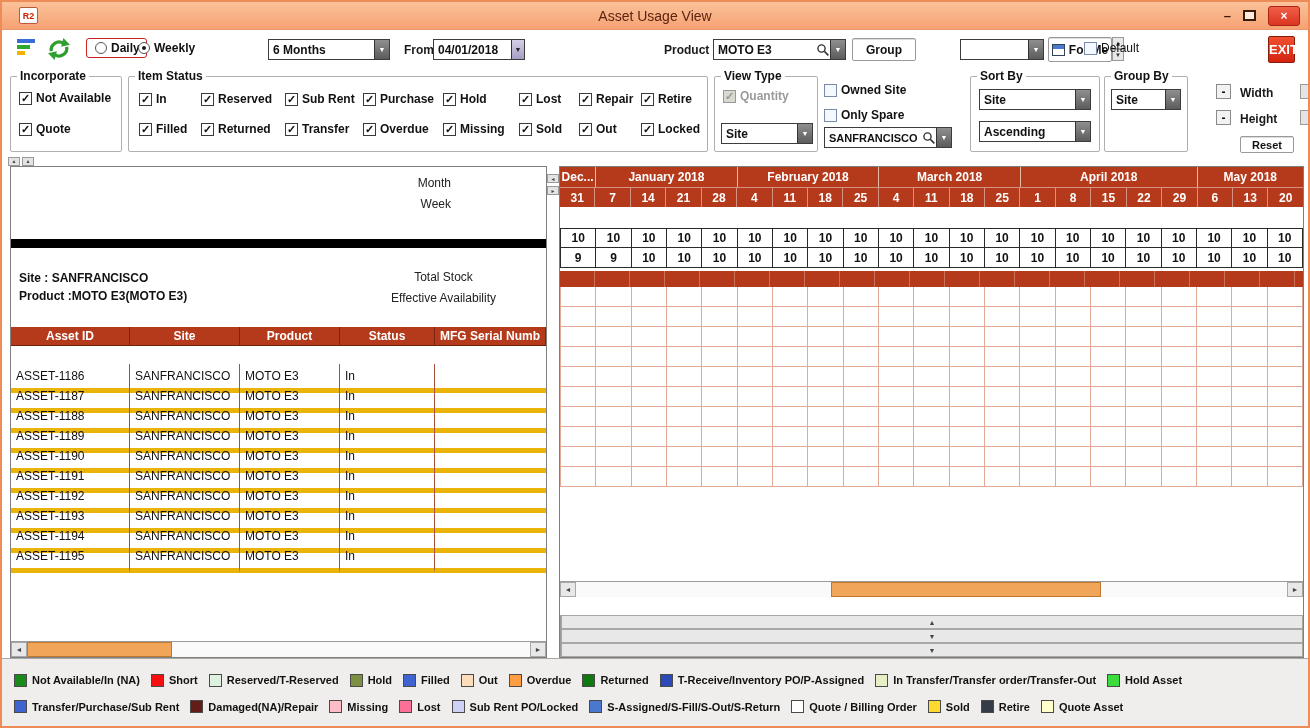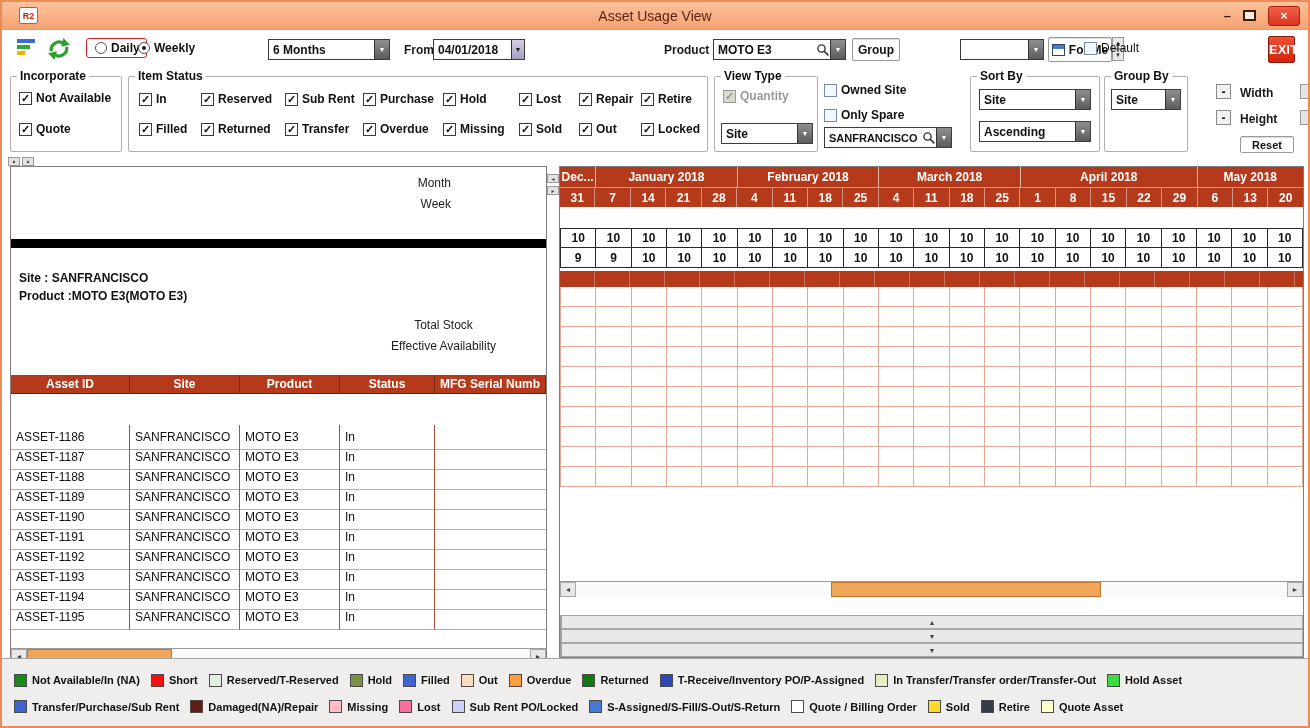--- a/index.html
+++ b/index.html
@@ -138,32 +138,32 @@
   .left-panel { flex:0 0 537px; width:537px; }
   .vsplit { flex:0 0 11px; display:flex; flex-direction:column; align-items:center; padding-top:8px; gap:3px; }
   .right-panel { flex:1 1 auto; flex-direction:column; display:flex; }
 
   .lp-header { flex:0 0 54px; display:flex; flex-direction:column; align-items:flex-end; padding:6px 95px 0 0; }
   .lp-header div { line-height:21px; color:#222; }
   .blackbar { flex:0 0 9px; background:#000; }
   .lp-info { flex:0 0 42px; display:flex; }
   .lp-info-left { flex:1; padding:3px 0 0 8px; }
   .lp-info-left div { font-weight:bold; line-height:18px; white-space:nowrap; }
-  .lp-info-right { flex:0 0 205px; text-align:center; padding-top:1px;margin-top:48px; }
+  .lp-info-right { flex:0 0 205px; text-align:center; padding-top:1px; }
   .lp-info-right div { line-height:21px; color:#222; }
 
   .thead { flex:0 0 19px; display:flex; background:#b53a1b; border-bottom:1px solid #6e2008; }
   .th { color:#fff; font-weight:bold; display:flex; align-items:center; justify-content:center;
         border-right:1px solid #7e2510; overflow:hidden; white-space:nowrap; }
   .th:nth-child(1){ flex:0 0 119px; } .th:nth-child(2){ flex:0 0 110px; }
   .th:nth-child(3){ flex:0 0 100px; } .th:nth-child(4){ flex:0 0 95px; }
   .th:nth-child(5){ flex:1 1 auto; }
   .tr { display:flex; height:20px; flex:0 0 20px; }
-  .td { border-right:1px solid #a8503a; border-bottom:1px solid #eab308;
-        padding:12px 5px; display:flex; align-items:center; overflow:hidden; white-space:nowrap;margin-top:13px; }
+  .td { border-right:1px solid #a8503a; border-bottom:5px solid #eab308;
+        padding:12px 5px; display:flex; align-items:center; overflow:hidden; white-space:nowrap; }
   .td:nth-child(1){ flex:0 0 119px; } .td:nth-child(2){ flex:0 0 110px; }
   .td:nth-child(3){ flex:0 0 100px; } .td:nth-child(4){ flex:0 0 95px; }
   .td:nth-child(5){ flex:1 1 auto; border-right:0; }
   .lp-fill { flex:1 1 auto; }
 
   
   .hscroll { flex:0 0 16px; border-top:1px solid #9a9a9a; display:flex; background:#fafafa; }
   .hs-btn { flex:0 0 16px; background:#e8e8e8; border:1px solid #a8a8a8;
             display:flex; align-items:center; justify-content:center; font-size:7px; color:#444; }
   .hs-thumb { background:#f0a558; border:1px solid #c07830; }
@@ -259,21 +259,21 @@
     <span class="tlabel" style="left:662px; top:13px;">Product</span>
     <span class="combo" style="left:711px; top:9px; width:133px;">
       <span class="val">MOTO E3</span>
       <svg class="mag" viewBox="0 0 14 14">
         <circle cx="5.5" cy="5.5" r="3.6" fill="none" stroke="#333" stroke-width="1.4"></circle>
         <line x1="8.4" y1="8.4" x2="12.4" y2="12.4" stroke="#333" stroke-width="1.6"></line>
       </svg>
       <span class="carrow">▼</span>
     </span>
 
-    <span class="btn" style="left:850px; top:8px; width:48px; height:23px;">
+    <span class="btn" style="left:850px; top:8px; width:64px; height:23px;">
       <span>Group</span>
     </span>
 
     <span class="combo" style="left:958px; top:9px; width:84px;">
       <span class="val"></span>
       <span class="carrow">▼</span>
     </span>
 
     <span class="btn" style="left:1046px; top:7px; width:64px; height:25px;">
       <span class="forme-icon"></span>

